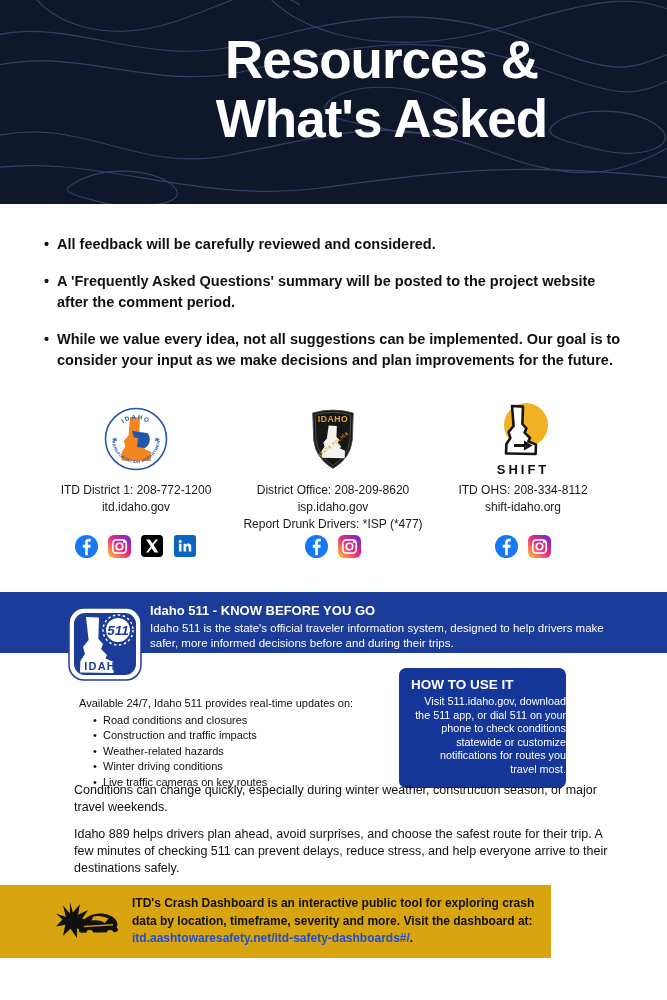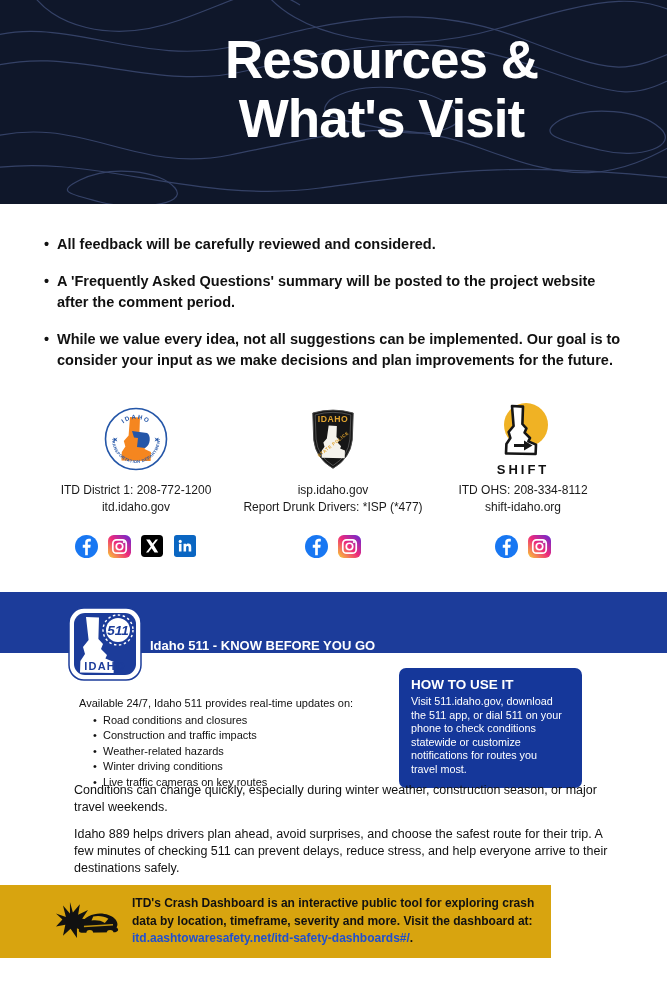--- a/index.html
+++ b/index.html
@@ -25,35 +25,35 @@
   .col-3{left:403px;width:240px;}
   .logo-box{height:86px;display:flex;align-items:center;justify-content:center;}
   .contact-lines{text-align:center;font-size:12px;line-height:17px;color:#1a1a1a;}
   .social-row{position:absolute;bottom:2px;display:flex;gap:10px;align-items:center;}
   .social-row a{display:block;width:23px;height:23px;}
   .shift-label{font-weight:bold;font-size:13px;letter-spacing:3px;color:#111;text-align:center;margin-top:2px;}
 
   
   .banner511{position:absolute;top:592px;left:0;width:667px;height:61px;background:#1c3c9a;color:#fff;}
   .banner511 .logo511{position:absolute;left:68px;top:-7px;margin-top:22px;}
-  .banner511 .btext{margin-left:150px;padding-top:23px;width:460px;margin-top:23px;}
+  .banner511 .btext{margin-left:150px;padding-top:11px;width:460px;}
   .banner511 .btitle{font-weight:bold;font-size:13px;line-height:16px;}
   .banner511 .bbody{font-size:11.5px;line-height:14.5px;margin-top:2px;}
 
   
   .availability{position:absolute;top:696px;left:79px;width:318px;font-size:11px;line-height:15.5px;}
   .availability ul{margin:1px 0 0 0;padding:0 0 0 14px;list-style:none;}
   .availability li{position:relative;padding-left:10px;}
   .availability li .dot{position:absolute;left:0;top:0;}
 
   
   .howto{position:absolute;left:399px;top:668px;width:155px;background:#15379a;border-radius:7px;
-         color:#fff;padding:9px 16px 11px 12px;}
+         color:#fff;padding:9px 0 11px 12px;}
   .howto .htitle{font-weight:bold;font-size:13.5px;margin-bottom:3px;}
-  .howto .hbody{font-size:10.8px;line-height:13.6px;}
+  .howto .hbody{font-size:10.8px;line-height:13.6px;text-align:right;}
 
   
   .para{position:absolute;left:74px;width:536px;font-size:12.5px;line-height:17px;}
   .para-1{top:769px;}
   .para-2{top:813px;}
 
   
   .crash{position:absolute;top:885px;left:0;width:551px;height:73px;background:#d8a40f;
          display:flex;align-items:center;}
   .crash .icon-box{margin-left:56px;flex:0 0 auto;}
@@ -74,21 +74,21 @@
         <path d="M-20,170 C90,150 190,205 320,188 S520,160 690,180"></path>
         <path d="M260,-15 C290,35 390,60 500,28 S640,-10 700,25"></path>
         <path d="M330,100 C360,80 420,85 450,105 S430,140 390,130 S310,120 330,100 Z"></path>
         <path d="M80,180 C110,165 160,170 175,188 S130,210 100,202 S55,192 80,180 Z"></path>
         <path d="M560,120 C590,105 640,110 660,128 S640,160 600,150 S535,135 560,120 Z"></path>
         <path d="M30,-10 C50,25 110,45 180,20 S260,-20 300,5"></path>
       </g>
     </svg>
     <h1>
       <span>Resources &amp;</span><br>
-      <span>What's Visit</span>
+      <span>What's Asked</span>
     </h1>
   </header>
 
   <section class="feedback">
     <ul>
       <li><span class="dot">•</span><span>All feedback will be carefully reviewed and considered.</span></li>
       <li><span class="dot">•</span><span>A 'Frequently Asked Questions' summary will be posted to the project website after the comment period.</span></li>
       <li><span class="dot">•</span><span>While we value every idea, not all suggestions can be implemented. Our goal is to consider your input as we make decisions and plan improvements for the future.</span></li>
     </ul>
   </section>
@@ -150,20 +150,21 @@
         <path d="M6,5 Q27,-1 48,5 L47,33 Q45,52 27,62.5 Q9,52 7,33 Z" fill="#161616" stroke="#4a4a4a" stroke-width="1"></path>
         <path d="M8.5,7 Q27,1.6 45.5,7 L44.6,32 Q43,50 27,59.6 Q11,50 9.4,32 Z" fill="none" stroke="#6b6b6b" stroke-width="0.7"></path>
         <text x="27" y="14.5" text-anchor="middle" fill="#e0a32e" font-size="9" font-weight="bold" letter-spacing="0.5">IDAHO</text>
         <path d="M22.5,18 L31,18.4 L30.6,30 L33.4,33 L32,36 L35.4,39.6 L34.4,41.8 L39.4,44 L39.2,52 L15.2,51.6 L15.4,44 L18.2,40 L17,35.6 L20.6,31.6 Z" fill="#f4f2ec"></path>
         <g transform="rotate(-38 27 37)">
             <text x="27" y="39" text-anchor="middle" fill="#e0a32e" font-size="4.6" font-weight="bold" letter-spacing="0.6">STATE POLICE</text>
           </g>
       </svg>
     </div>
     <div class="contact-lines">
+      <div>District Office: 208-209-8620</div>
       <div>isp.idaho.gov</div>
       <div>Report Drunk Drivers: *ISP (*477)</div>
     </div>
     <div class="social-row">
       <a><svg width="23" height="23" viewBox="0 0 24 24">
             <circle cx="12" cy="12" r="12" fill="#1877f2"></circle>
             <path d="M13.4 21v-7.8h2.6l.4-3h-3V8.3c0-.9.3-1.5 1.6-1.5h1.5V4.1c-.3 0-1.2-.1-2.2-.1-2.2 0-3.7 1.3-3.7 3.8v2.4H8.1v3h2.5V21z" fill="#fff"></path>
           </svg></a>
       <a><svg width="23" height="23" viewBox="0 0 24 24">
             <defs>

